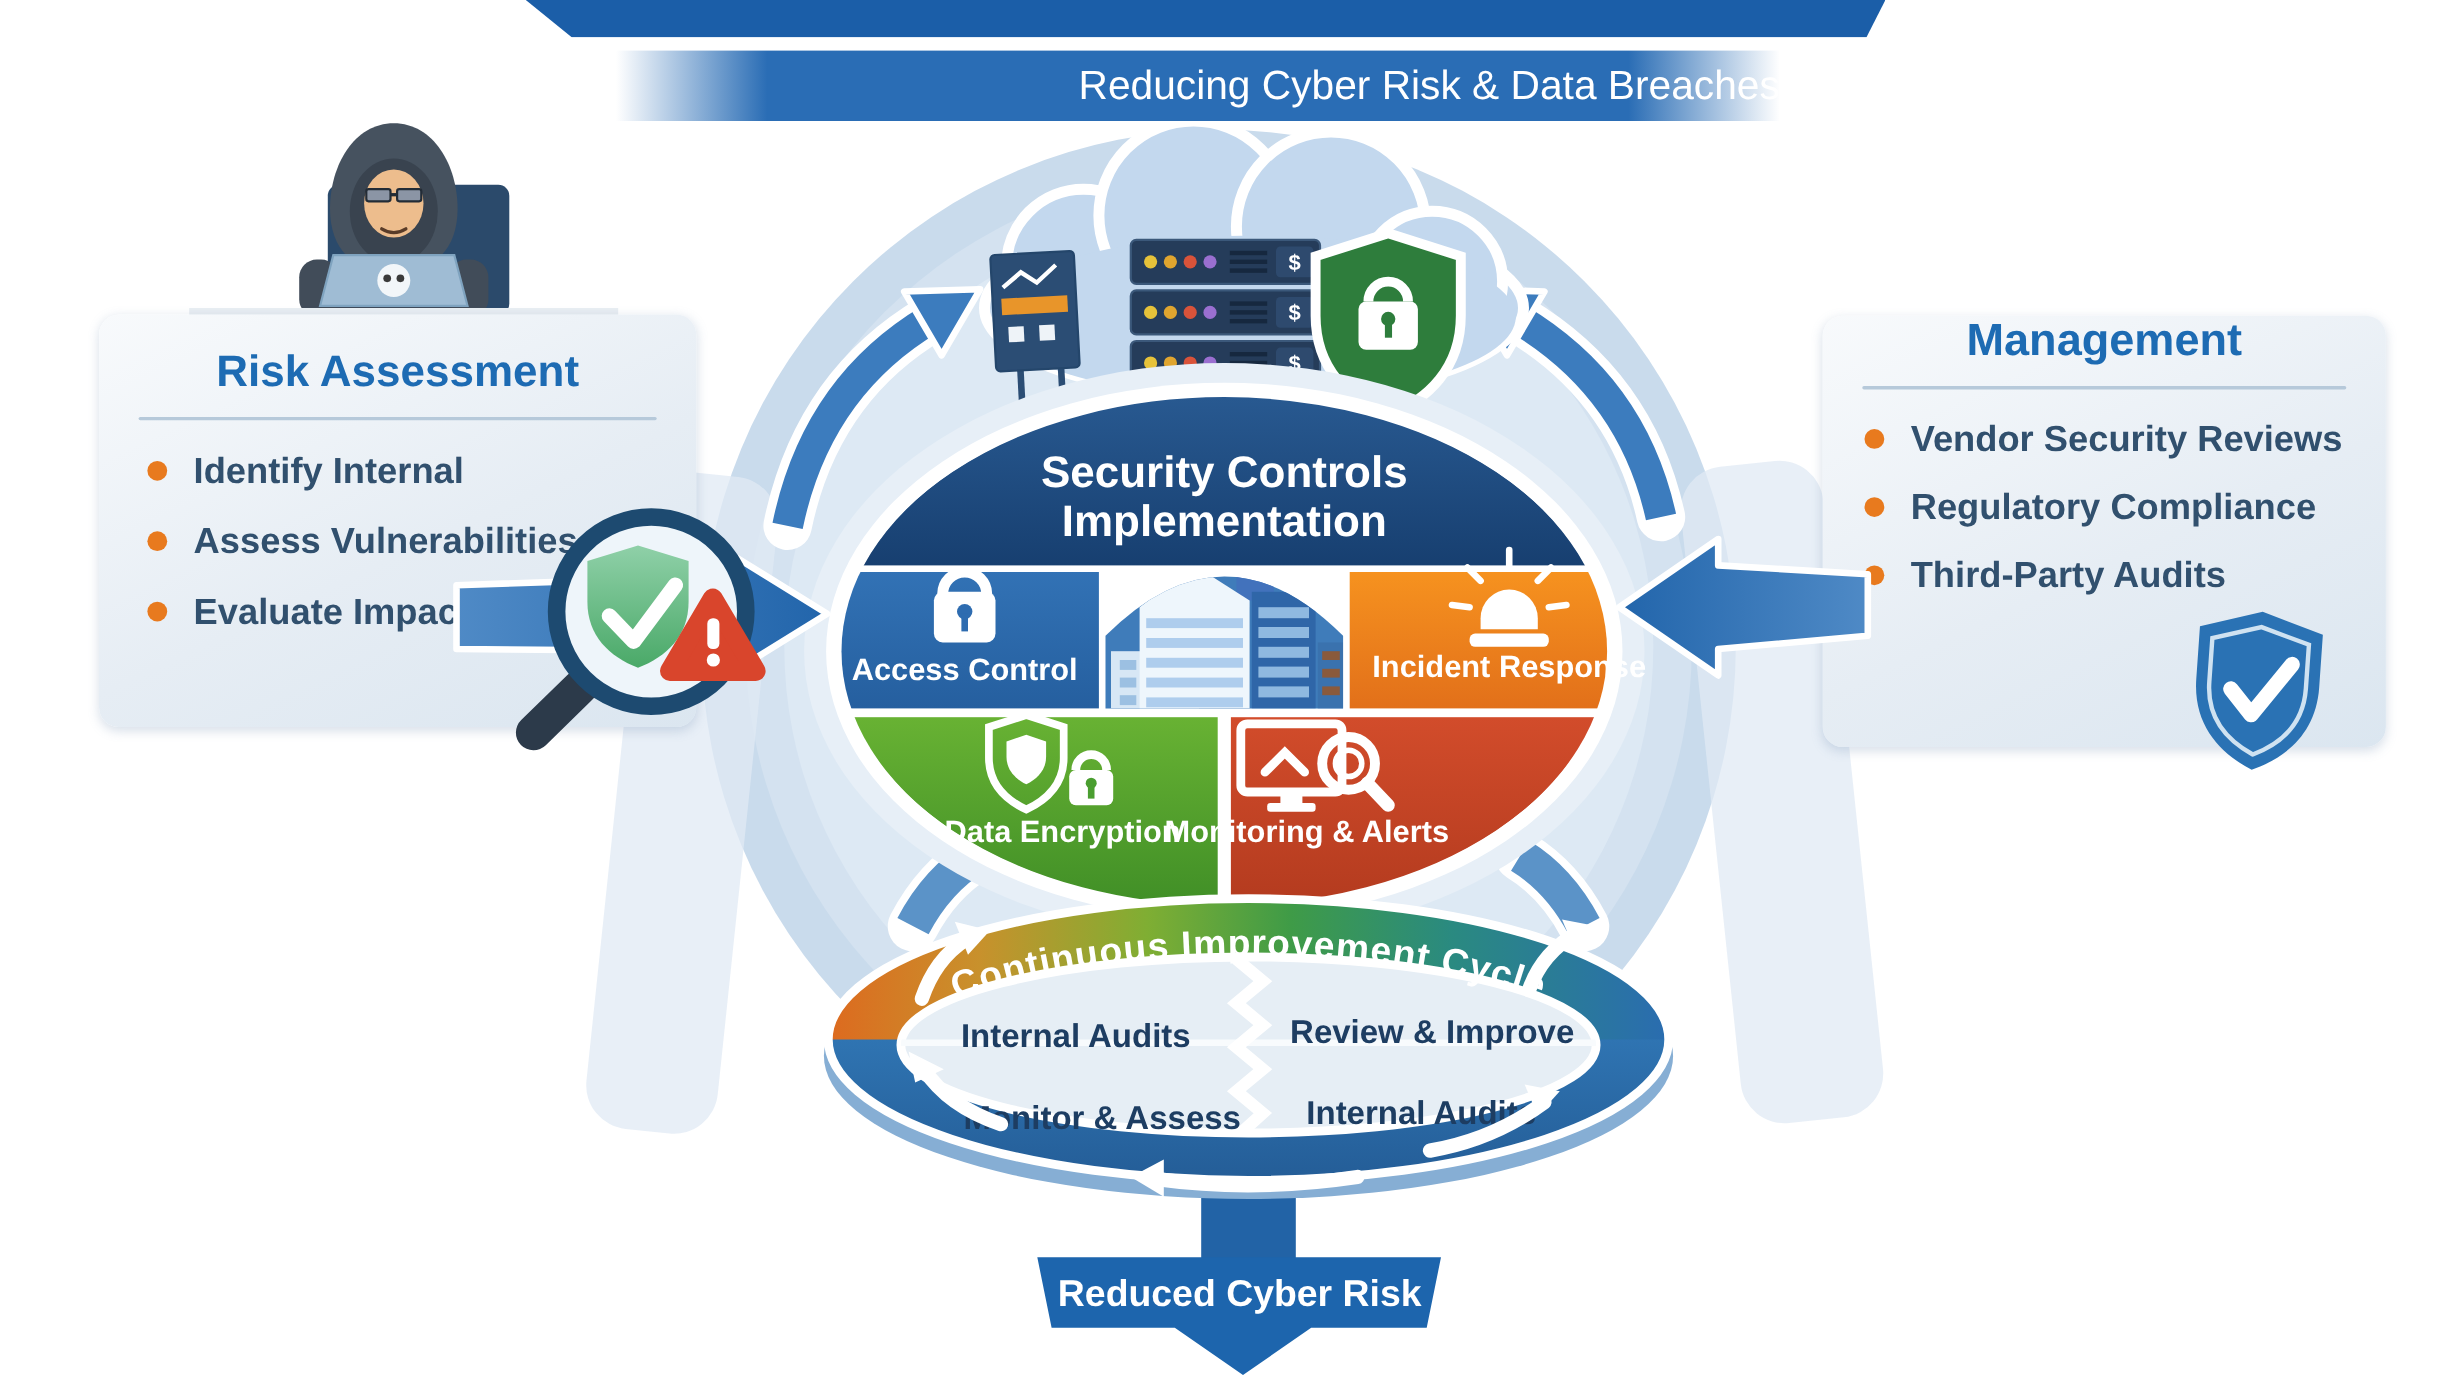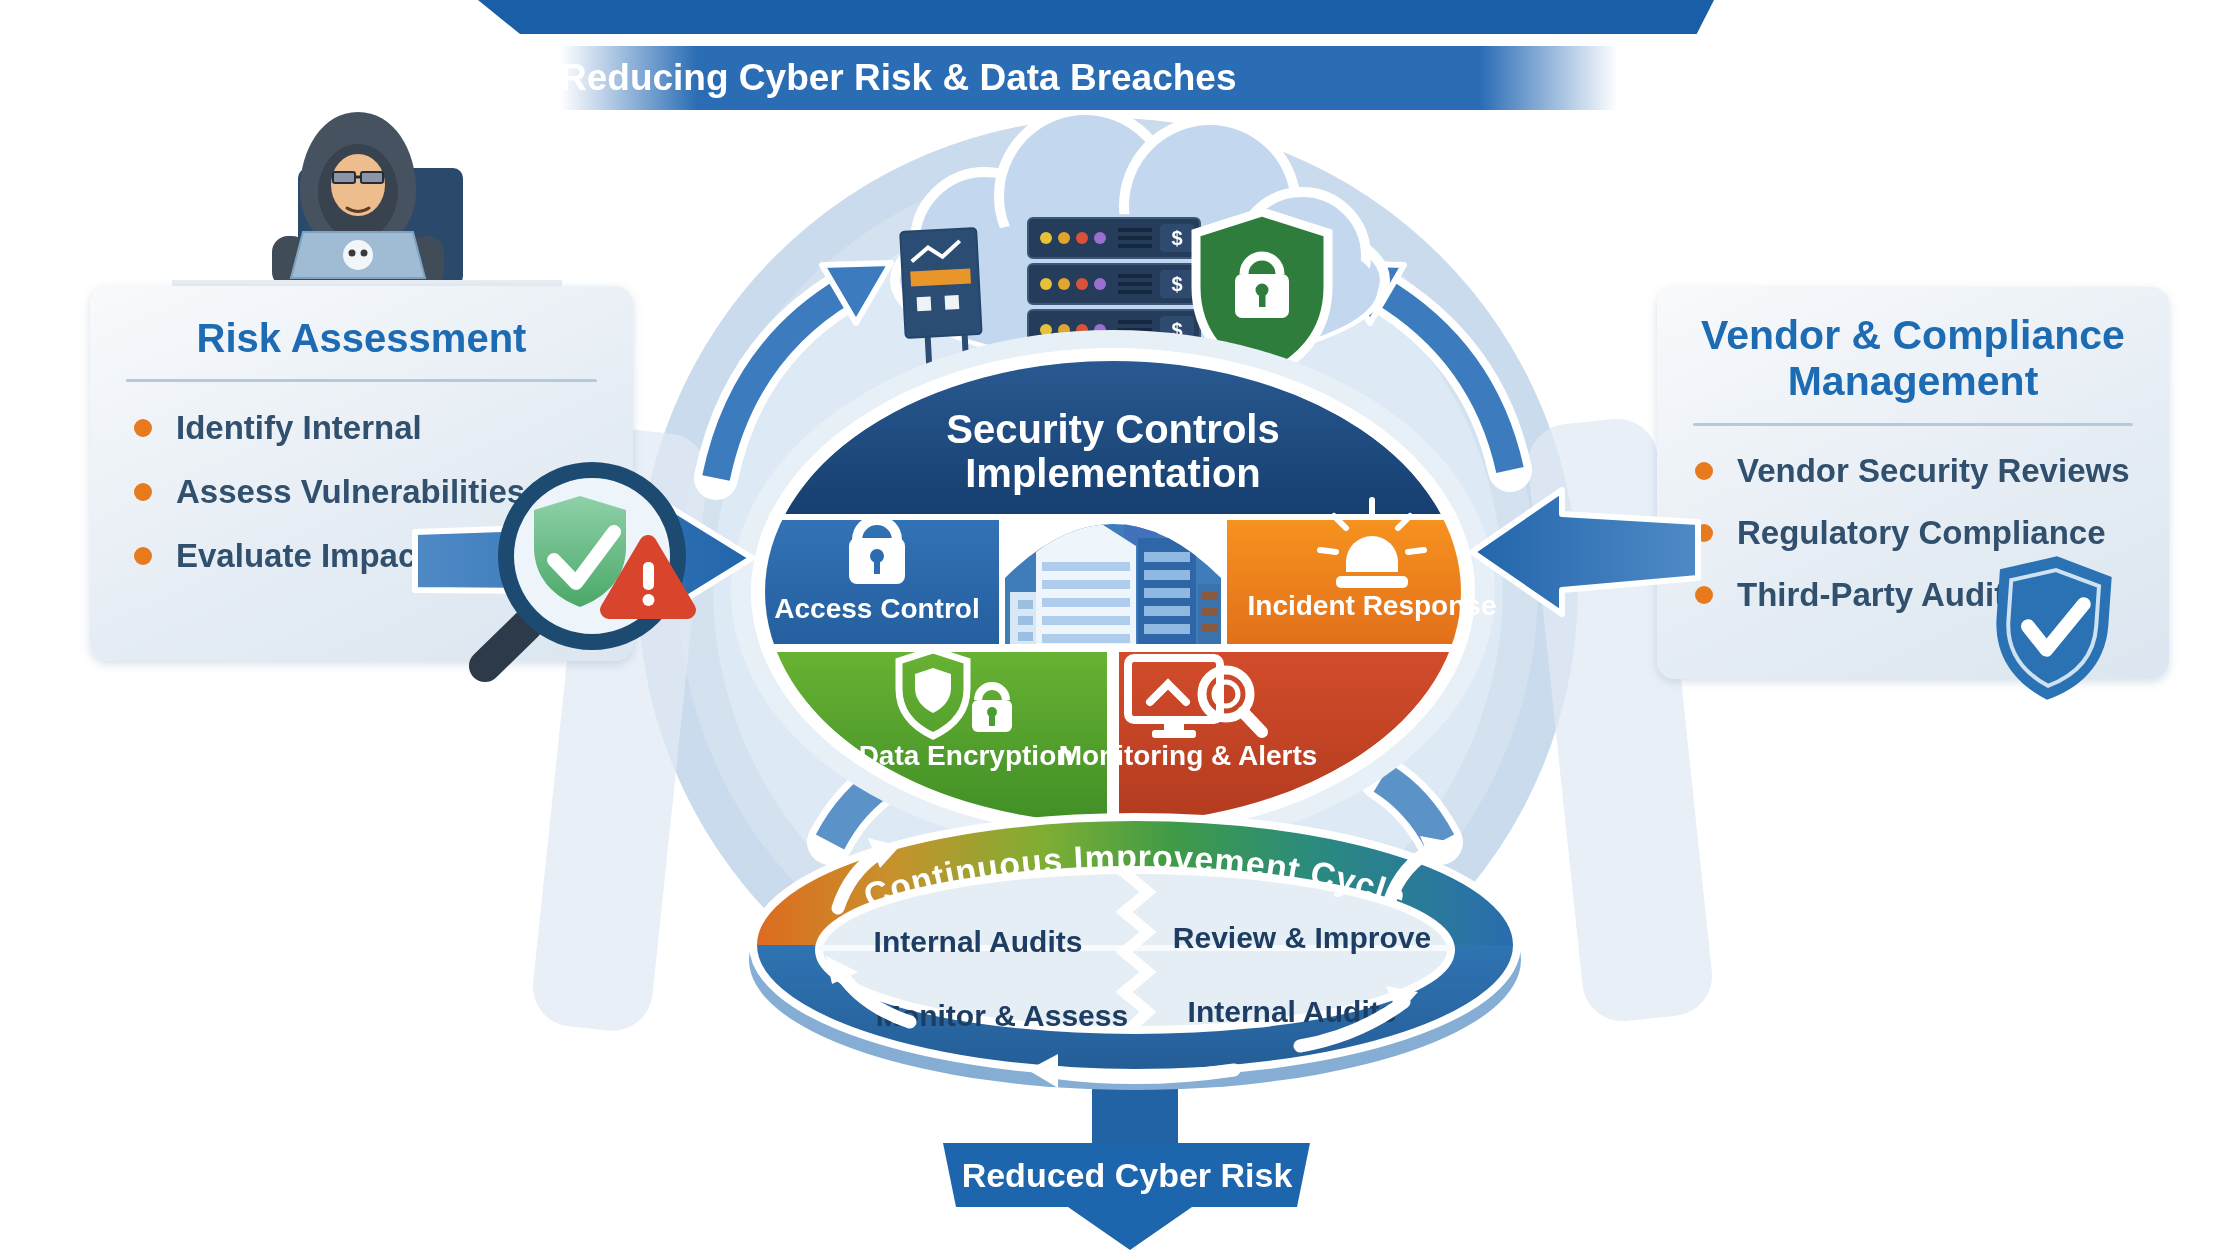--- a/index.html
+++ b/index.html
@@ -17,21 +17,21 @@
   .blist { list-style:none; margin:14px 0 0 0; padding:0; }
   .blist li { display:flex; align-items:center; margin:0 0 0 44px; height:64px; }
   #right-panel .blist li { margin-left:38px; height:62px; }
   .dot { width:18px; height:18px; border-radius:50%; background:#e87a1e; margin-right:24px; flex:0 0 auto; }
   .blabel { font-size:33px; font-weight:bold; color:#31506e; white-space:nowrap; }
   #overlay { z-index:5; pointer-events:none; }
   #top-dark { position:absolute; z-index:6; left:478px; top:0; width:1236px; height:34px; background:#1b5ea8;
               clip-path:polygon(0 0,100% 0,98.6% 100%,3.4% 100%); }
   #top-band { position:absolute; z-index:6; left:560px; top:46px; width:1058px; height:64px;
               background:linear-gradient(90deg,rgba(42,109,181,0) 0%,rgba(42,109,181,1) 13%,rgba(42,109,181,1) 87%,rgba(42,109,181,0) 100%); }
-  #top-band .btext { width:100%; text-align:left; line-height:64px; font-size:37px; font-weight:bold; color:#ffffff; }
+  #top-band .btext { width:100%; text-align:right; line-height:64px; font-size:37px; font-weight:normal; color:#ffffff; }
 </style>
 </head>
 <body>
 
 <div class="stage">
 
 <svg id="base" class="layer" width="2240" height="1260" viewBox="0 0 2240 1260" xmlns="http://www.w3.org/2000/svg" xmlns:xlink="http://www.w3.org/1999/xlink">
   <defs>
     <linearGradient id="gNavy" x1="0" y1="0" x2="0" y2="1">
           <stop offset="0" stop-color="#2a5c94"></stop>
@@ -320,21 +320,20 @@
           <span class="blabel">Assess Vulnerabilities</span>
         </li>
     <li>
           <span class="dot"></span>
           <span class="blabel">Evaluate Impact</span>
         </li>
   </ul>
 </div>
 
 <div id="right-panel" class="panel" style="left:1657px; top:287px; width:512px; height:392px;">
-  <div class="ptitle">Vendor &amp; Compliance</div>
   <div class="ptitle" style="margin-top:0;">Management</div>
   <div class="divider"></div>
   <ul class="blist">
     <li>
           <span class="dot"></span>
           <span class="blabel">Vendor Security Reviews</span>
         </li>
     <li>
           <span class="dot"></span>
           <span class="blabel">Regulatory Compliance</span>

